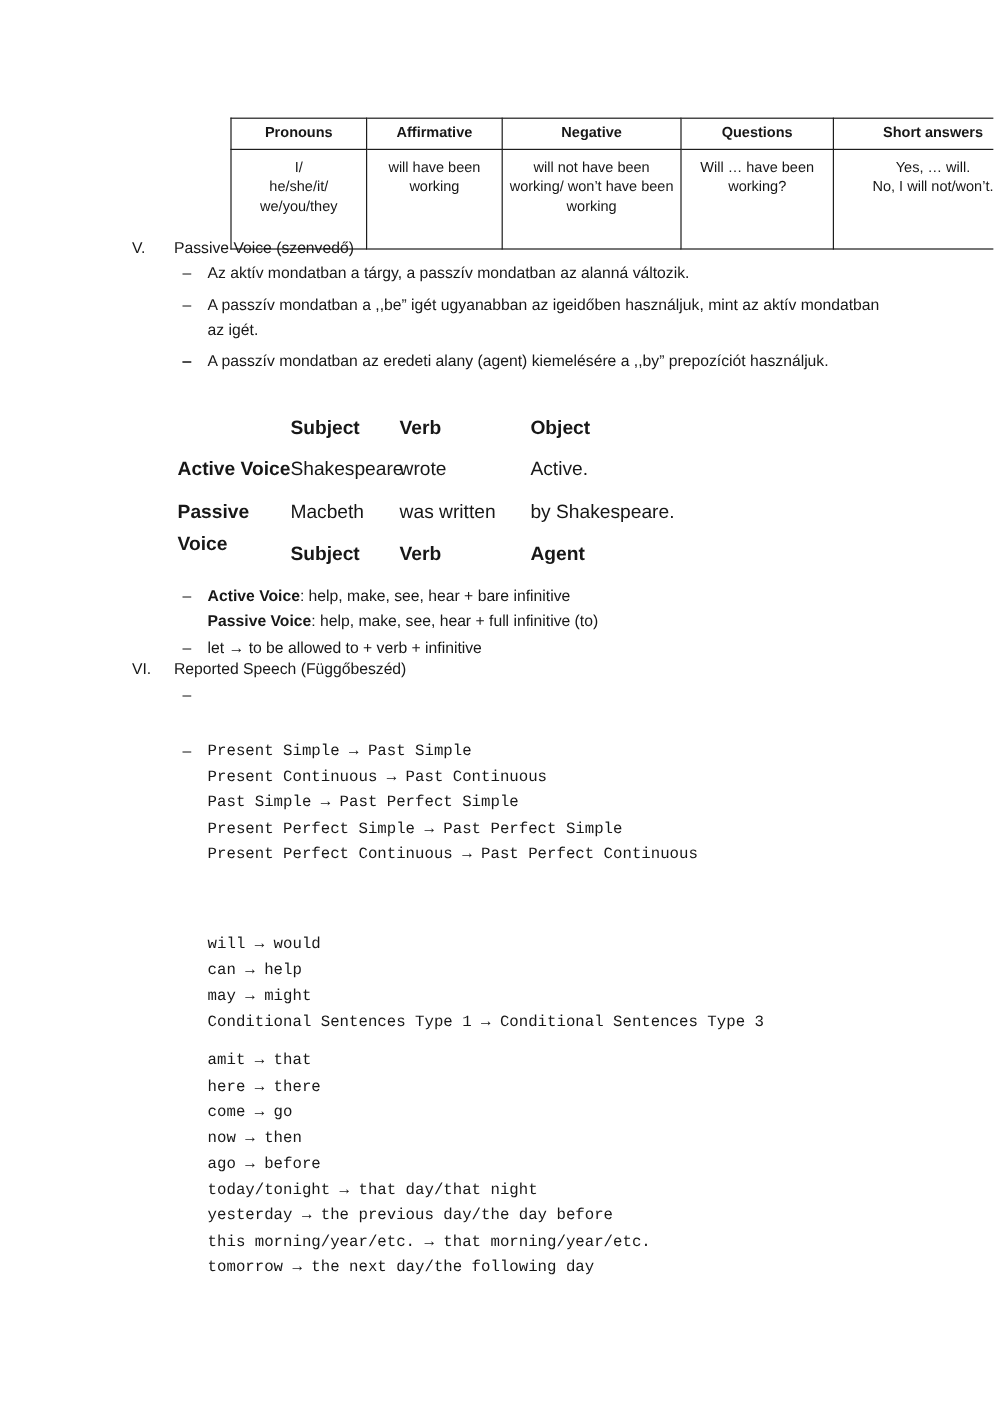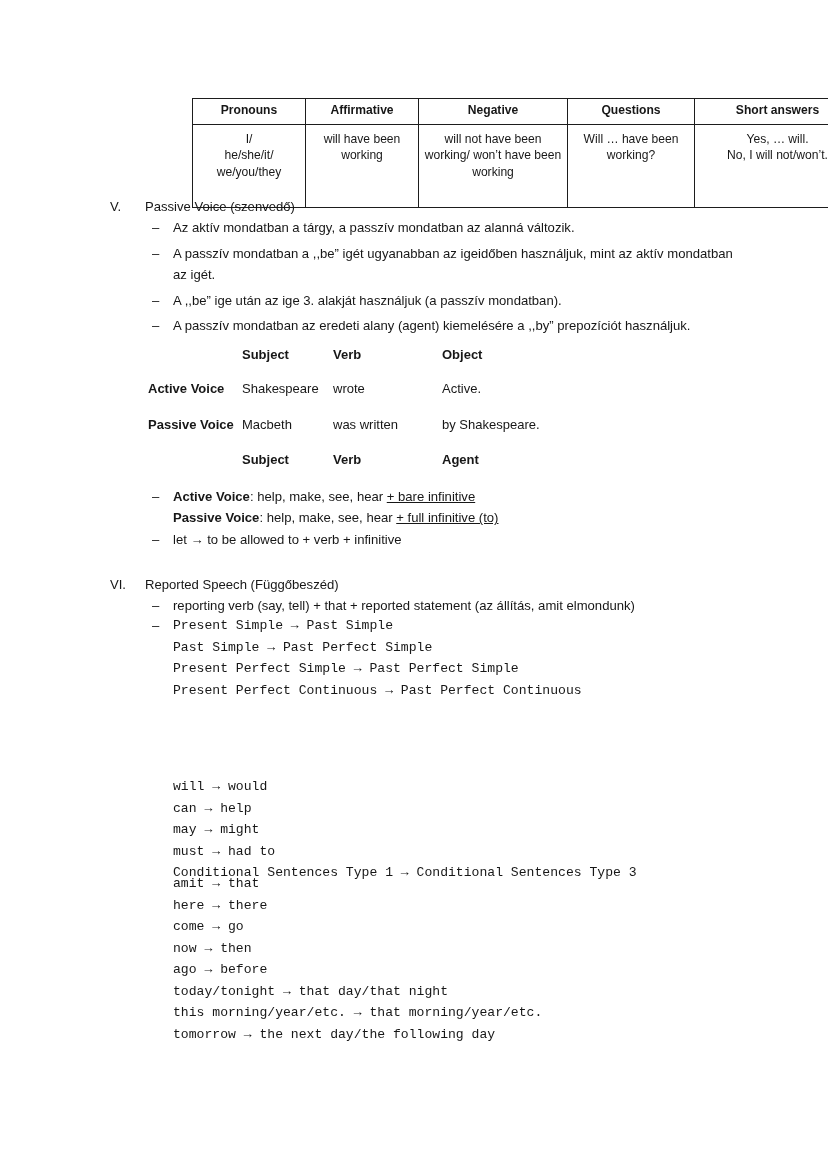--- a/index.html
+++ b/index.html
@@ -102,21 +102,21 @@
   }
 
   
   .voice-block {
     position: absolute;
     left: 0;
     width: 828px;
   }
   .voice-row {
     display: flex;
-    font-size: 13px;
+    font-size: 16px;
     line-height: 1.6;
   }
   .voice-row .c-label {
     width: 94px;
     flex: 0 0 94px;
     margin-left: 148px;
   }
   .voice-row .c-subject {
     width: 91px;
     flex: 0 0 91px;
@@ -128,21 +128,21 @@
   .voice-row .c-object {
     flex: 1 1 auto;
   }
   .voice-row.head .c-subject,
   .voice-row.head .c-verb,
   .voice-row.head .c-object {
     font-weight: bold;
   }
   .voice-row .c-label { font-weight: bold; }
 
-  .u { text-decoration: underline; }
+  .u { }
   .b { font-weight: bold; }
 
   .arrow-list {
     font-size: 13.1px;
     line-height: 1.645;
     margin-left: 173px;
   }
   .arrow-list div { white-space: nowrap; font-family: Liberation Mono, monospace; }
 </style>
 </head>
@@ -184,21 +184,20 @@
     <div class="dash-item">
       <span class="dash">–</span>
       <span class="body">Az aktív mondatban a tárgy, a passzív mondatban az alanná változik.</span>
     </div>
     <div class="dash-item">
       <span class="dash">–</span>
       <span class="body">A passzív mondatban a ,,be” igét ugyanabban az igeidőben használjuk, mint az aktív mondatban az igét.</span>
     </div>
     <div class="dash-item">
       <span class="dash">–</span>
-      <span class="body">A ,,be” ige után az ige 3. alakját használjuk (a passzív mondatban).</span>
     </div>
     <div class="dash-item" style="margin-bottom:0">
       <span class="dash">–</span>
       <span class="body" style="margin-right:30px">A passzív mondatban az eredeti alany (agent) kiemelésére a ,,by” prepozíciót használjuk.</span>
     </div>
   </div>
 
   <div class="voice-block" style="top:345px">
     <div class="voice-row head">
       <span class="c-label"></span>
@@ -242,61 +241,61 @@
         <span class="sub"><span class="b">Active Voice</span><span>: help, make, see, hear </span><span class="u">+ bare infinitive</span></span>
         <span class="sub"><span class="b">Passive Voice</span><span>: help, make, see, hear </span><span class="u">+ full infinitive (to)</span></span>
       </span>
     </div>
     <div class="dash-item" style="margin-bottom:0">
       <span class="dash">–</span>
       <span class="body">let → to be allowed to + verb + infinitive</span>
     </div>
   </div>
 
-  <div class="outline" style="top:574px">
+  <div class="outline" style="top:547px">
     <div class="sec-line">
       <span class="num">VI.</span>
       <span class="txt">Reported Speech (Függőbeszéd)</span>
     </div>
     <div class="dash-item" style="margin-bottom:0">
       <span class="dash">–</span>
-      <span class="body" style="margin-right:30px">reporting verb (say, tell) +  that +  reported statement (az állítás, amit elmondunk)</span>
     </div>
   </div>
 
   <div class="outline" style="top:615px">
     <div class="dash-item" style="margin-bottom:0">
       <span class="dash">–</span>
       <span class="body" style="margin-left:0">
         <span class="arrow-list" style="display:block;margin-left:173px">
           <div>Present Simple → Past Simple</div>
+          <div>Present Continuous → Past Continuous</div>
           <div>Past Simple → Past Perfect Simple</div>
           <div>Present Perfect Simple → Past Perfect Simple</div>
           <div>Present Perfect Continuous → Past Perfect Continuous</div>
         </span>
       </span>
     </div>
   </div>
 
   <div class="outline" style="top:776px">
     <div class="arrow-list">
       <div>will → would</div>
       <div>can → help</div>
       <div>may → might</div>
-      <div>must → had to</div>
       <div>Conditional Sentences Type 1 → Conditional Sentences Type 3</div>
     </div>
   </div>
 
   <div class="outline" style="top:873px">
     <div class="arrow-list">
       <div>amit → that</div>
       <div>here → there</div>
       <div>come → go</div>
       <div>now → then</div>
       <div>ago → before</div>
       <div>today/tonight → that day/that night</div>
+      <div>yesterday → the previous day/the day before</div>
       <div>this morning/year/etc. →  that morning/year/etc.</div>
       <div>tomorrow → the next day/the following day</div>
     </div>
   </div>
 
 </div>
 
 </body></html>

